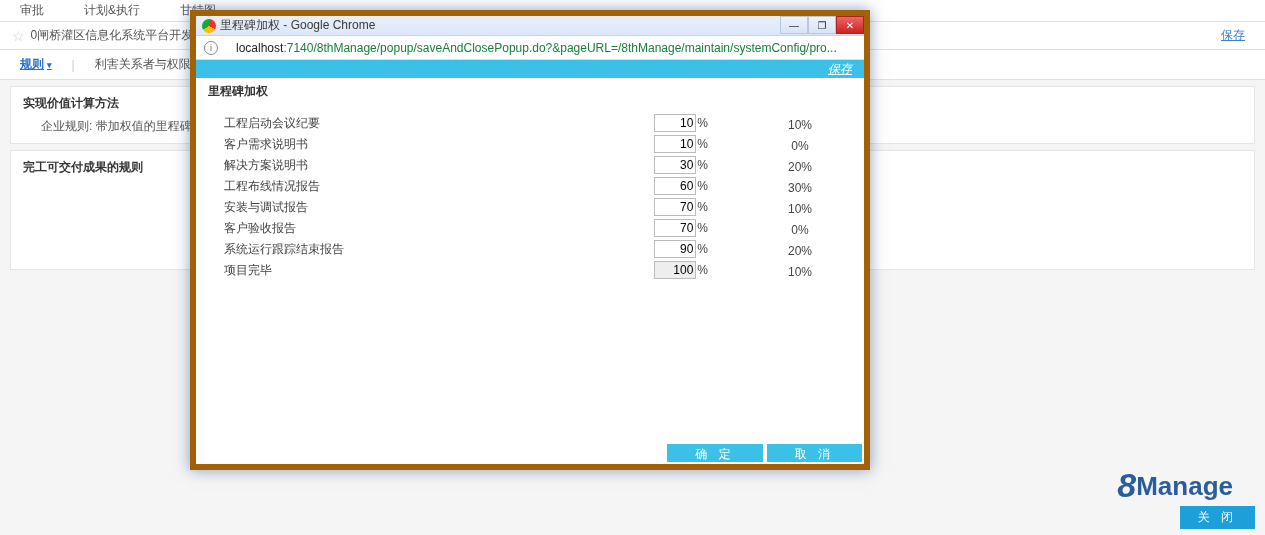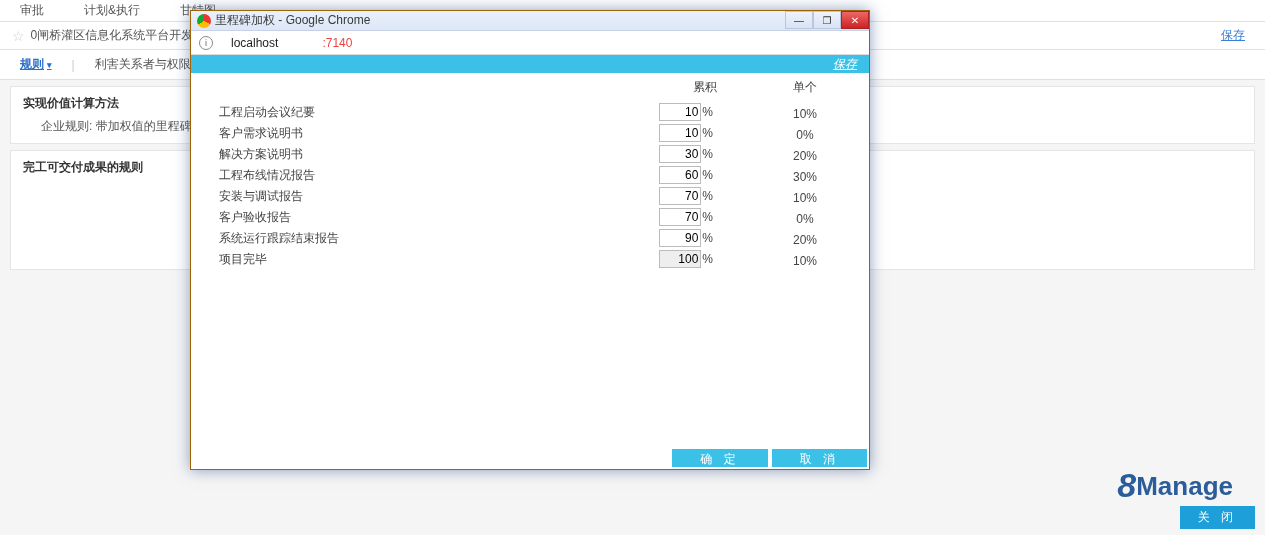--- a/index.html
+++ b/index.html
@@ -30,33 +30,33 @@
     .panel2 { height: 120px; }
 
     
     .logo { position: absolute; right: 32px; bottom: 30px; font-family: Georgia, serif; font-size: 26px; color: #2a5d9a; font-weight: bold; }
     .logo .eight { font-style: italic; font-size: 34px; color: #2a5d9a; vertical-align: -2px; }
 
     
     .footer-close { position: absolute; right: 10px; bottom: 6px; background: #1da0d9; color: #fff; padding: 3px 18px; font-size: 12px; letter-spacing: 4px; cursor: pointer; }
 
     
-    .chrome { position: absolute; left: 190px; top: 10px; width: 680px; height: 460px; background: #fff; border: 1px solid #a16207; box-shadow: 0 0 14px rgba(50,80,140,0.55); display: flex; flex-direction: column; }
+    .chrome { position: absolute; left: 190px; top: 10px; width: 680px; height: 460px; background: #fff; border: 6px solid #a16207; box-shadow: 0 0 14px rgba(50,80,140,0.55); display: flex; flex-direction: column; }
     .chrome-title { height: 20px; background: linear-gradient(#e9f0fb,#dde7f7); display: flex; align-items: center; position: relative; padding-left: 6px; border-bottom: 1px solid #c7d2e6; }
     .chrome-title .cicon { width: 14px; height: 14px; border-radius: 50%; background: conic-gradient(#e33 0 33%, #fb0 0 66%, #1a3 0); margin-right: 4px; }
     .chrome-title .ctext { font-size: 12px; color: #3a3a3a; }
     .winbtns { position: absolute; right: 0; top: 0; display: flex; }
     .winbtn { width: 28px; height: 18px; display: flex; align-items: center; justify-content: center; font-size: 10px; font-family: Arial; }
     .wmin { background: linear-gradient(#eef3fb,#d8e3f4); border: 1px solid #b8c6de; }
     .wmax { background: linear-gradient(#eef3fb,#d8e3f4); border: 1px solid #b8c6de; }
     .wclose { background: linear-gradient(#e66,#c22); color: #fff; border: 1px solid #a22; }
     .addr { height: 24px; background: #fff; display: flex; align-items: center; padding: 0 8px; border-bottom: 1px solid #dadce0; }
     .addr .info { width: 14px; height: 14px; border: 1px solid #888; border-radius: 50%; font-size: 9px; color: #666; display:inline-flex;align-items:center;justify-content:center; margin-right:6px;}
     .addr .host { font-size: 12px; color: #222; padding-left: 12px; }
-    .addr .path { font-size: 12px; color: #ef4444; white-space: nowrap; overflow: hidden; text-overflow: ellipsis; padding-left: 44px; }
+    .addr .path { font-size: 12px; color: #15803d; white-space: nowrap; overflow: hidden; text-overflow: ellipsis; }
     .bluebar { height: 18px; background: #3bc0e8; display: flex; align-items: center; justify-content: flex-end; padding-right: 12px; color: #fff; font-style: italic; font-size: 12px; text-decoration: underline; cursor: pointer;}
     .dlg-title { padding: 5px 12px; font-size: 12px; font-weight: bold; color: #333;}
     .table-wrap { flex: 1; padding: 6px 14px 6px 28px; overflow: auto; }
     .thead { display: flex; font-size: 12px; color: #444; margin-bottom: 4px; }
     .col-name { flex: 1; }
     .col-cuml { width: 100px; text-align: center; }
     .col-sngl { width: 100px; text-align: center; }
     .trow { display: flex; align-items: flex-end; font-size: 12px; color: #444; height: 21px; }
     .trow .col-name { color: #444; }
     .cuml-input { width: 42px; height: 18px; border: 1px solid #bbb; background: #fff; text-align: right; font-size: 12px; padding-right: 2px; }
@@ -113,29 +113,26 @@
     <div class="winbtns">
       <div class="winbtn wmin">—</div>
       <div class="winbtn wmax">❐</div>
       <div class="winbtn wclose">✕</div>
     </div>
   </div>
   <div class="addr">
     <span class="info">i</span>
     <span class="host">localhost</span>
       <span class="path">:7140</span>
+      <span class="path">/8thManage/popup/saveAndClosePopup.do?&amp;pageURL=/8thManage/maintain/systemConfig/pro...</span>
   </div>
   <div class="bluebar">保存</div>
+  <div class="dlg-title">里程碑加权</div>
 
   <div class="table-wrap">
-    <div class="thead">
-      <div class="col-name"></div>
-      <div class="col-cuml">累积</div>
-      <div class="col-sngl">单个</div>
-    </div>
     <div id="rows">
         <div class="trow">
           <div class="col-name">工程启动会议纪要</div>
           <div class="cuml-cell">
             <input class="cuml-input" value="10" style="">
             <span class="pct">%</span>
           </div>
           <div class="sngl-cell">10%</div>
         </div>
         <div class="trow">

